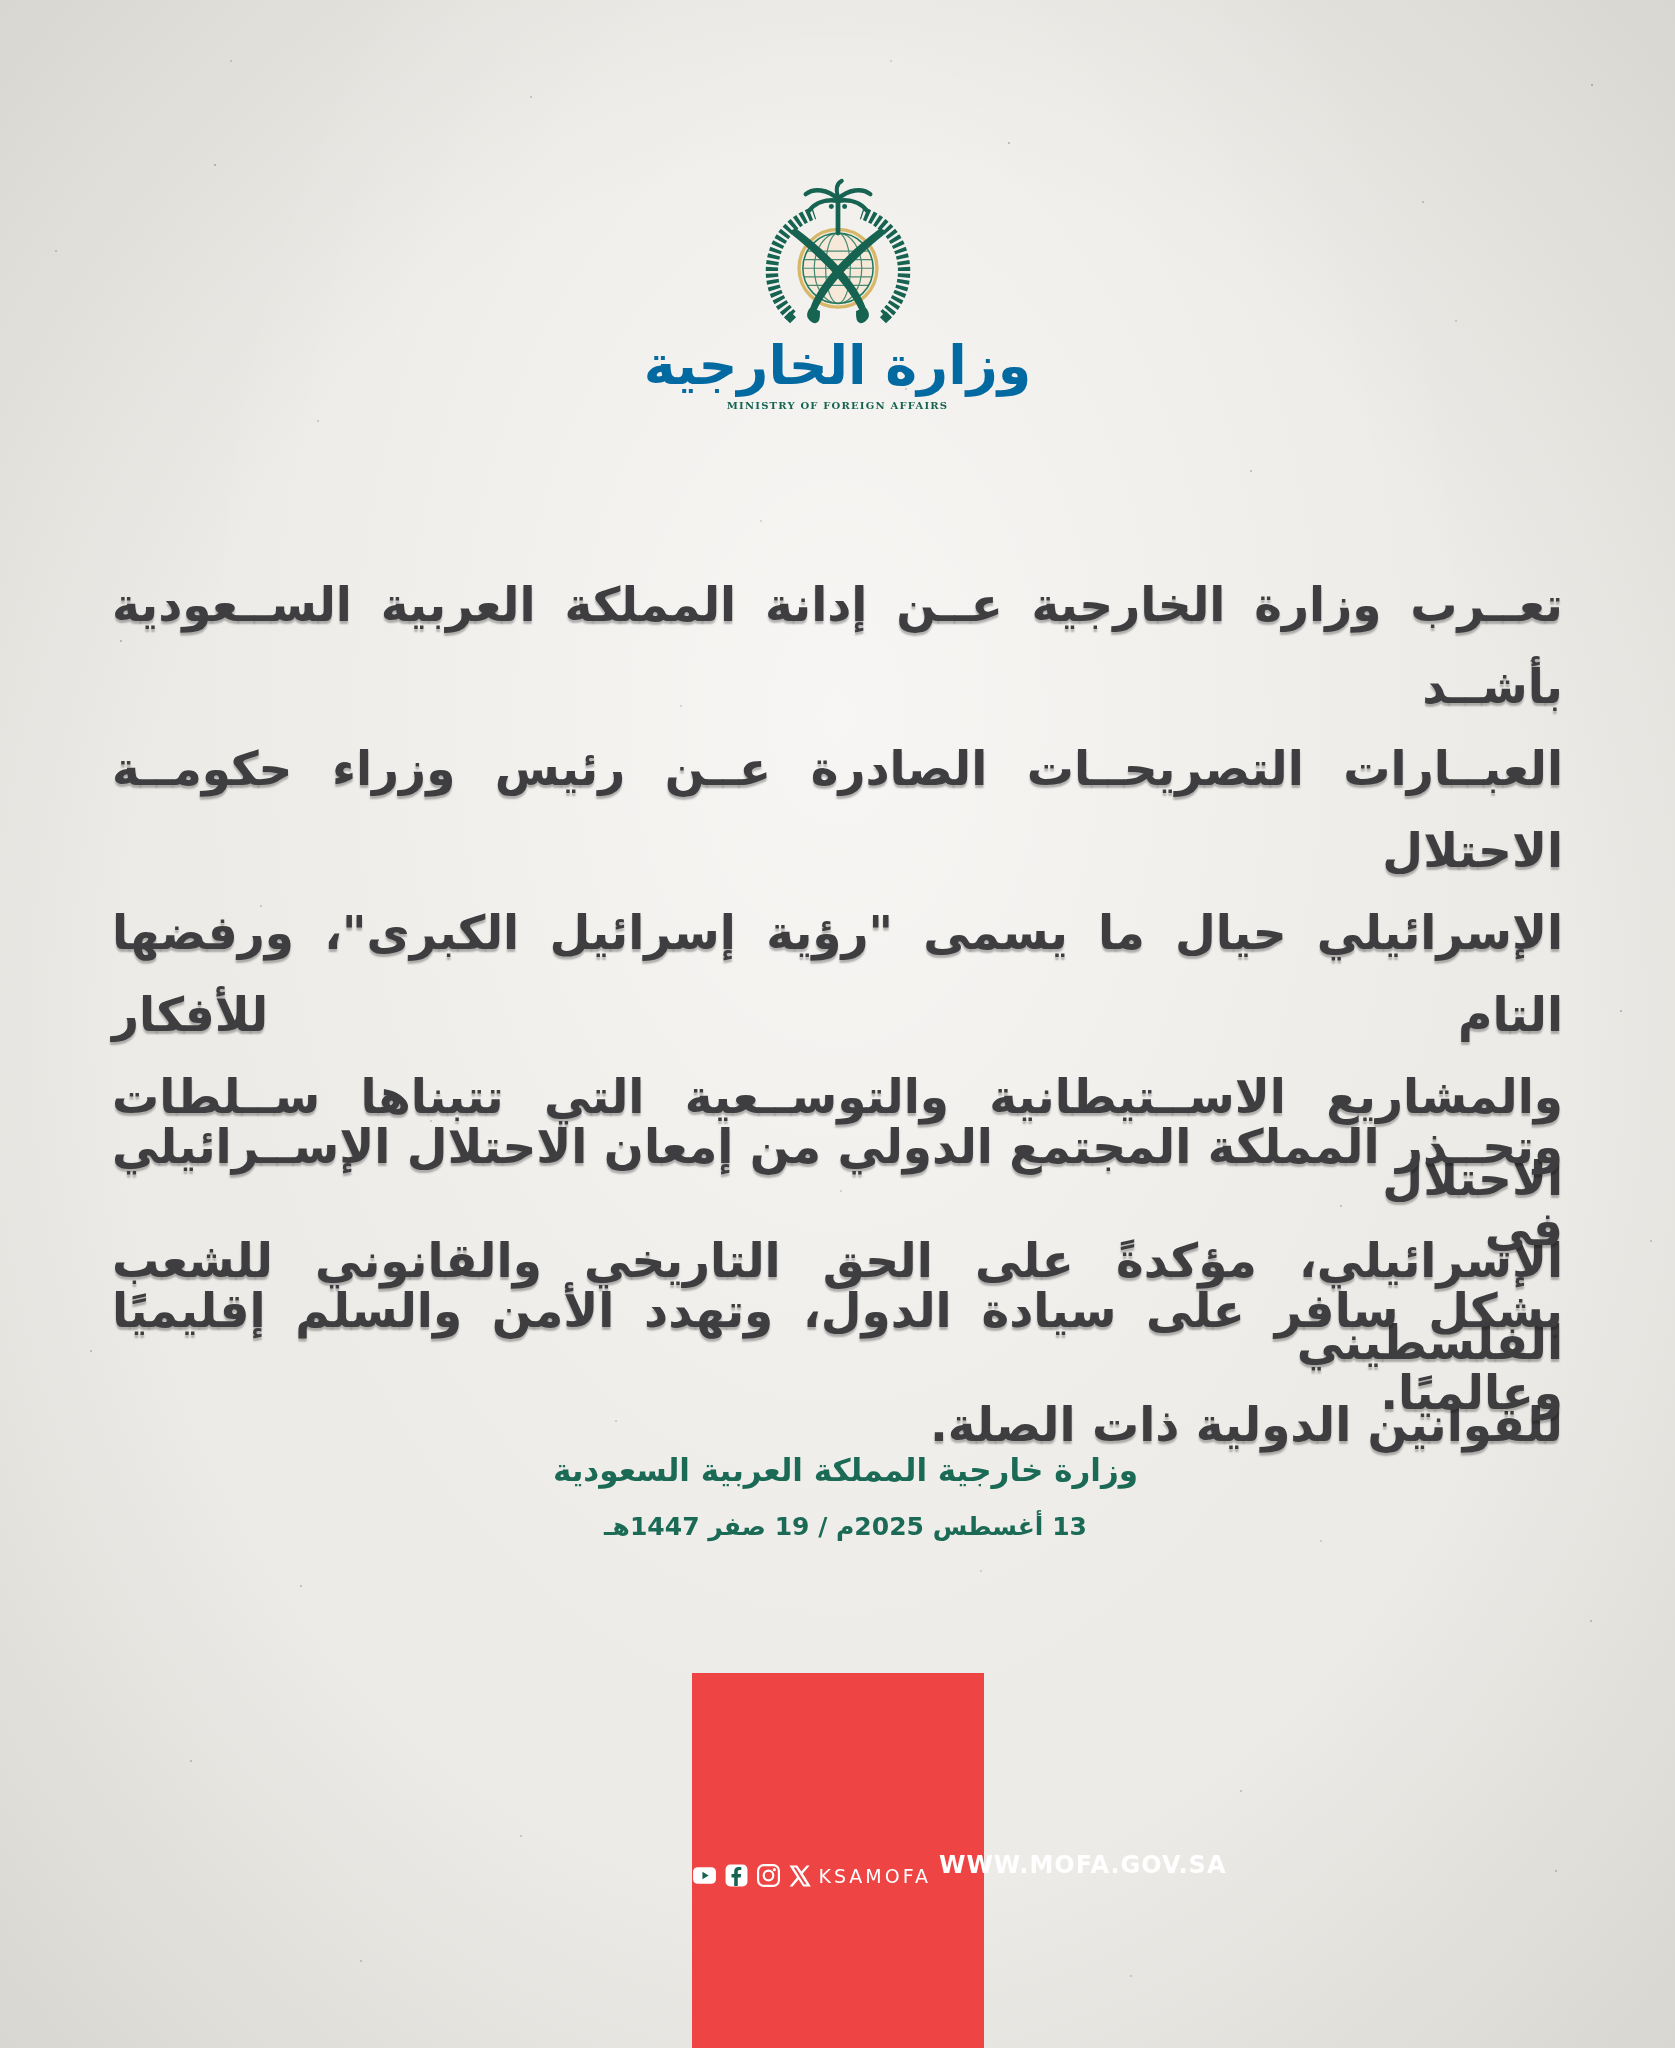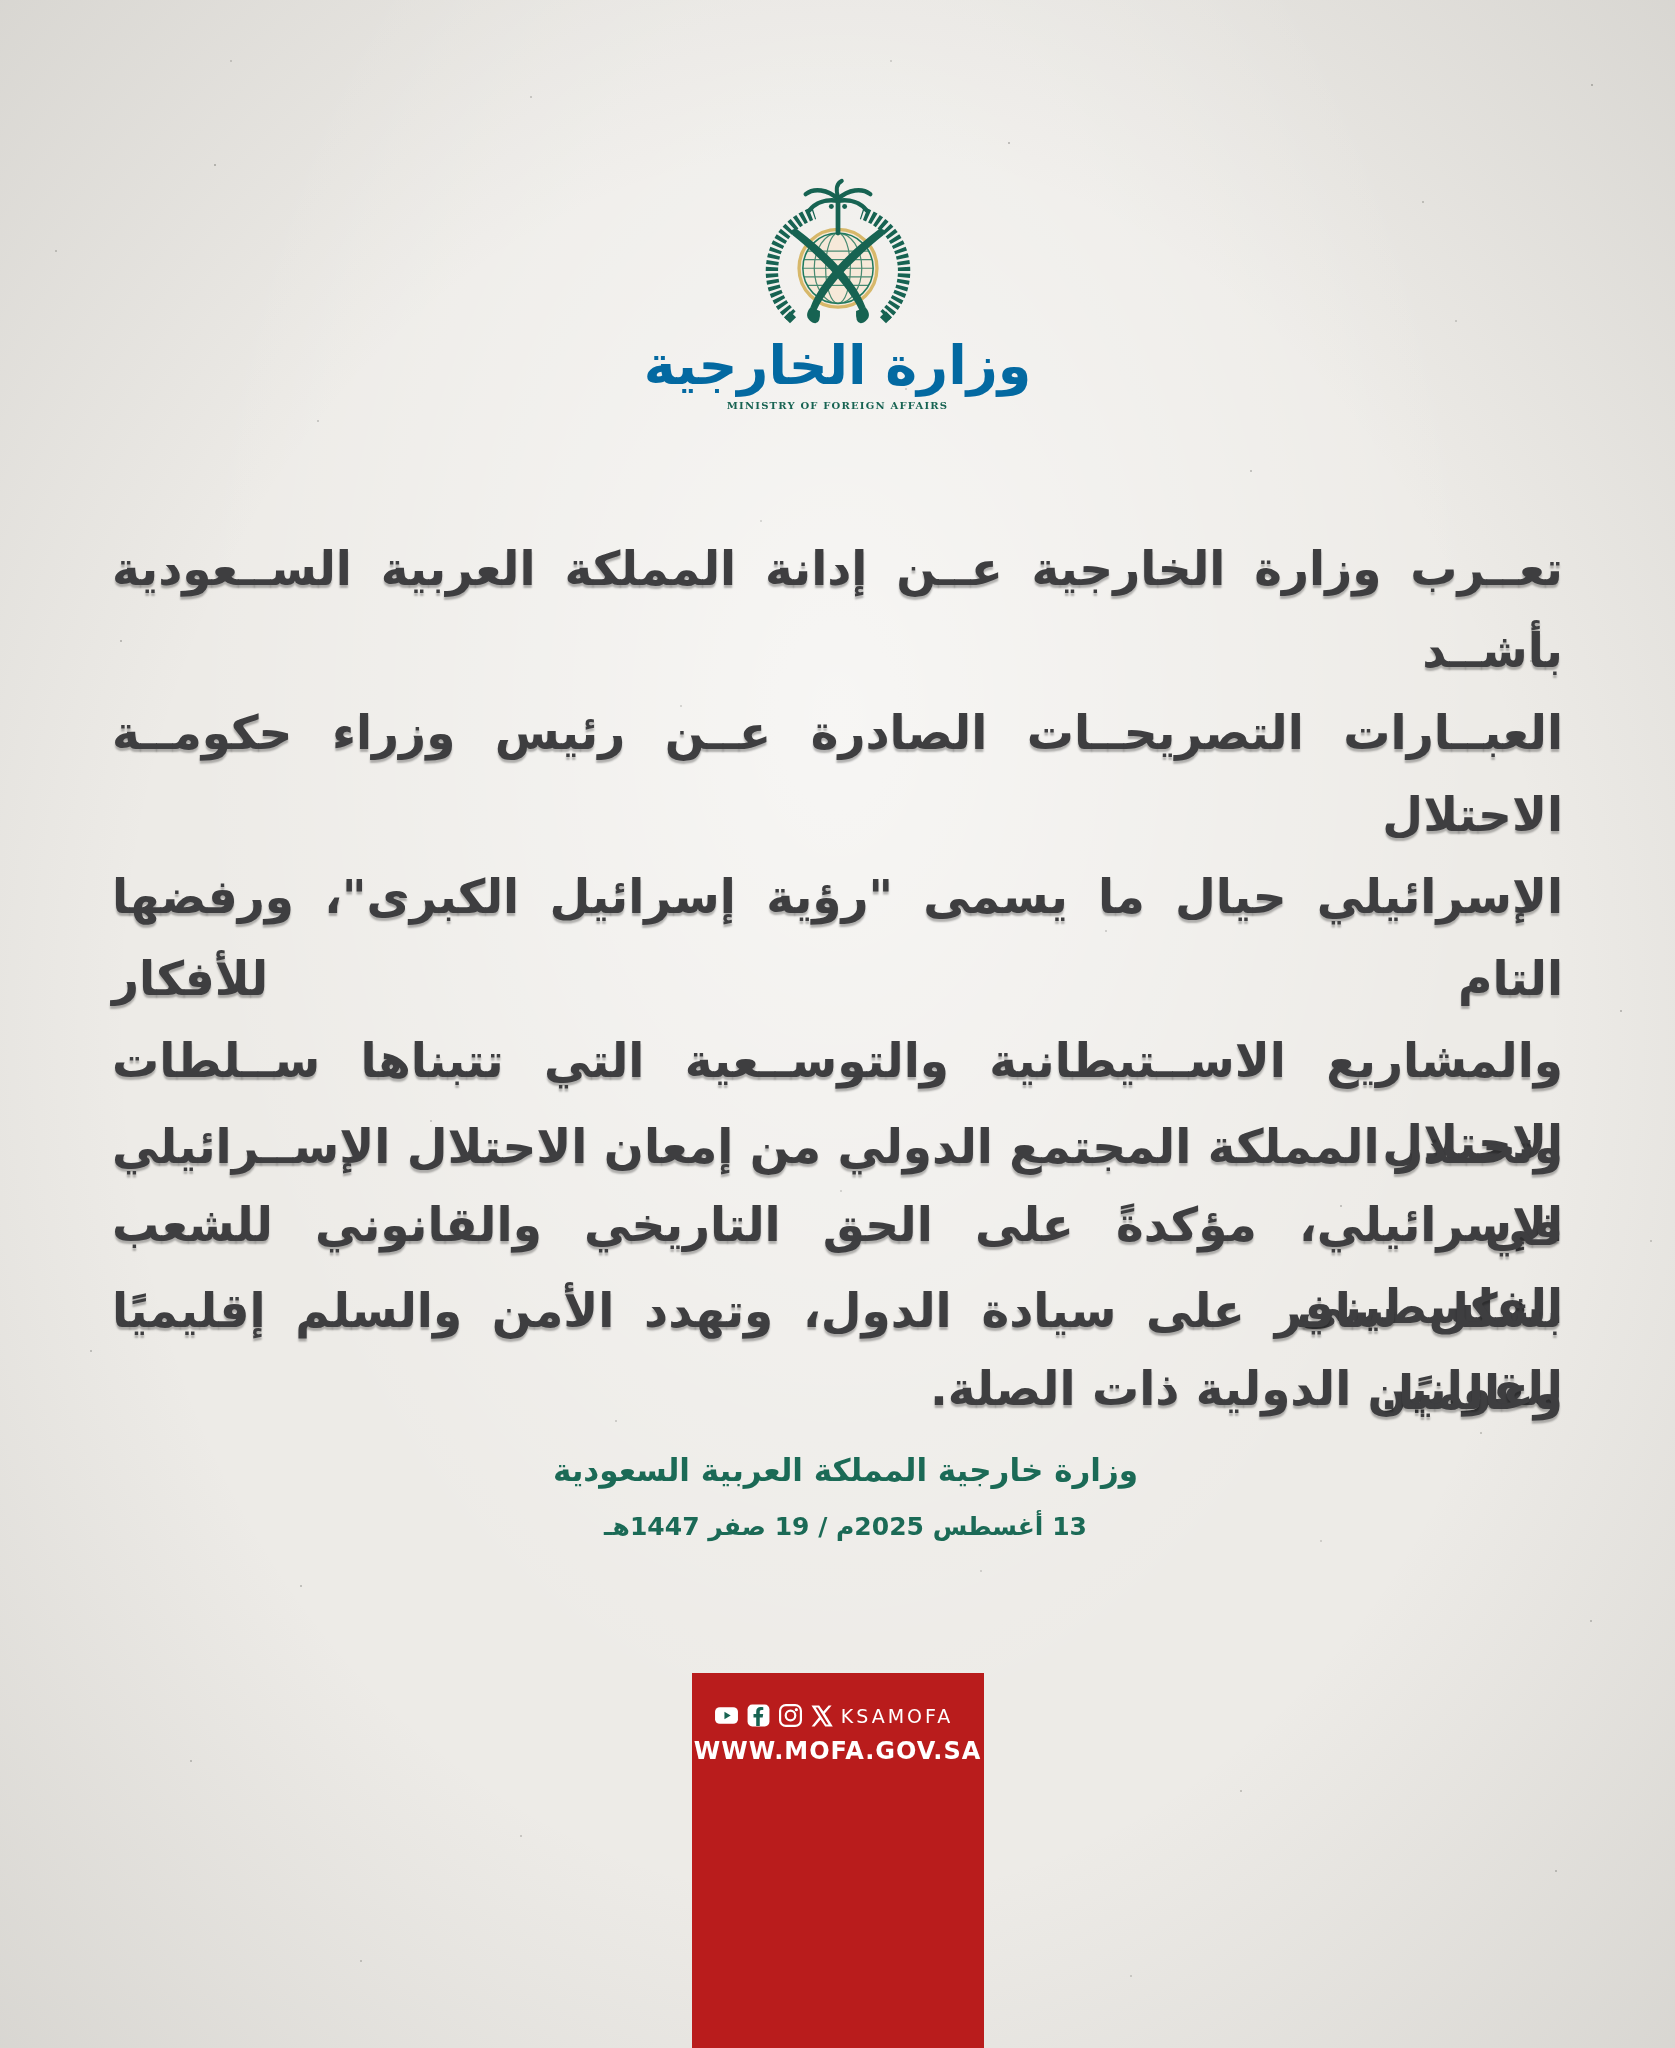--- a/index.html
+++ b/index.html
@@ -44,36 +44,36 @@
   }
 
   
   .para{
     position:absolute;left:112px;right:112px;direction:rtl;
     color:#3e3e40;font-weight:bold;font-size:47px;line-height:82px;
     text-shadow:0 3px 2px rgba(0,0,0,.28);
   }
   .para .line{text-align:justify;text-align-last:justify;}
   .para .line.last{text-align-last:right;}
-  .para1{top:528px;}
+  .para1{top:564px;}
   .para2{top:1106px;}
 
   
   .sig,.sig-date{
     position:absolute;left:16px;right:0;text-align:center;direction:rtl;
     color:#1b6a56;font-weight:bold;
   }
   .sig{top:1452px;font-size:31px;}
   .sig-date{top:1512px;font-size:25px;}
 
   
   .footer{
     position:absolute;top:1673px;bottom:0;left:50%;transform:translateX(-50%);
-    width:292px;background:#b91c1c;
-    display:flex;flex-direction:column;align-items:center;
+    width:292px;background:#ef4444;
+    display:flex;flex-direction:row;align-items:center;
   }
   .social-row{margin-top:30px;display:flex;align-items:center;gap:7px;}
   .social-row svg{display:block;}
   .handle{color:#ffffff;font-size:19px;letter-spacing:3px;margin-right:8px;font-weight:normal;}
   .website{margin-top:9px;color:#ffffff;font-size:24px;font-weight:bold;letter-spacing:1px;text-align:center;}
 </style>
 </head>
 <body>
 
 <div class="paper"></div>

